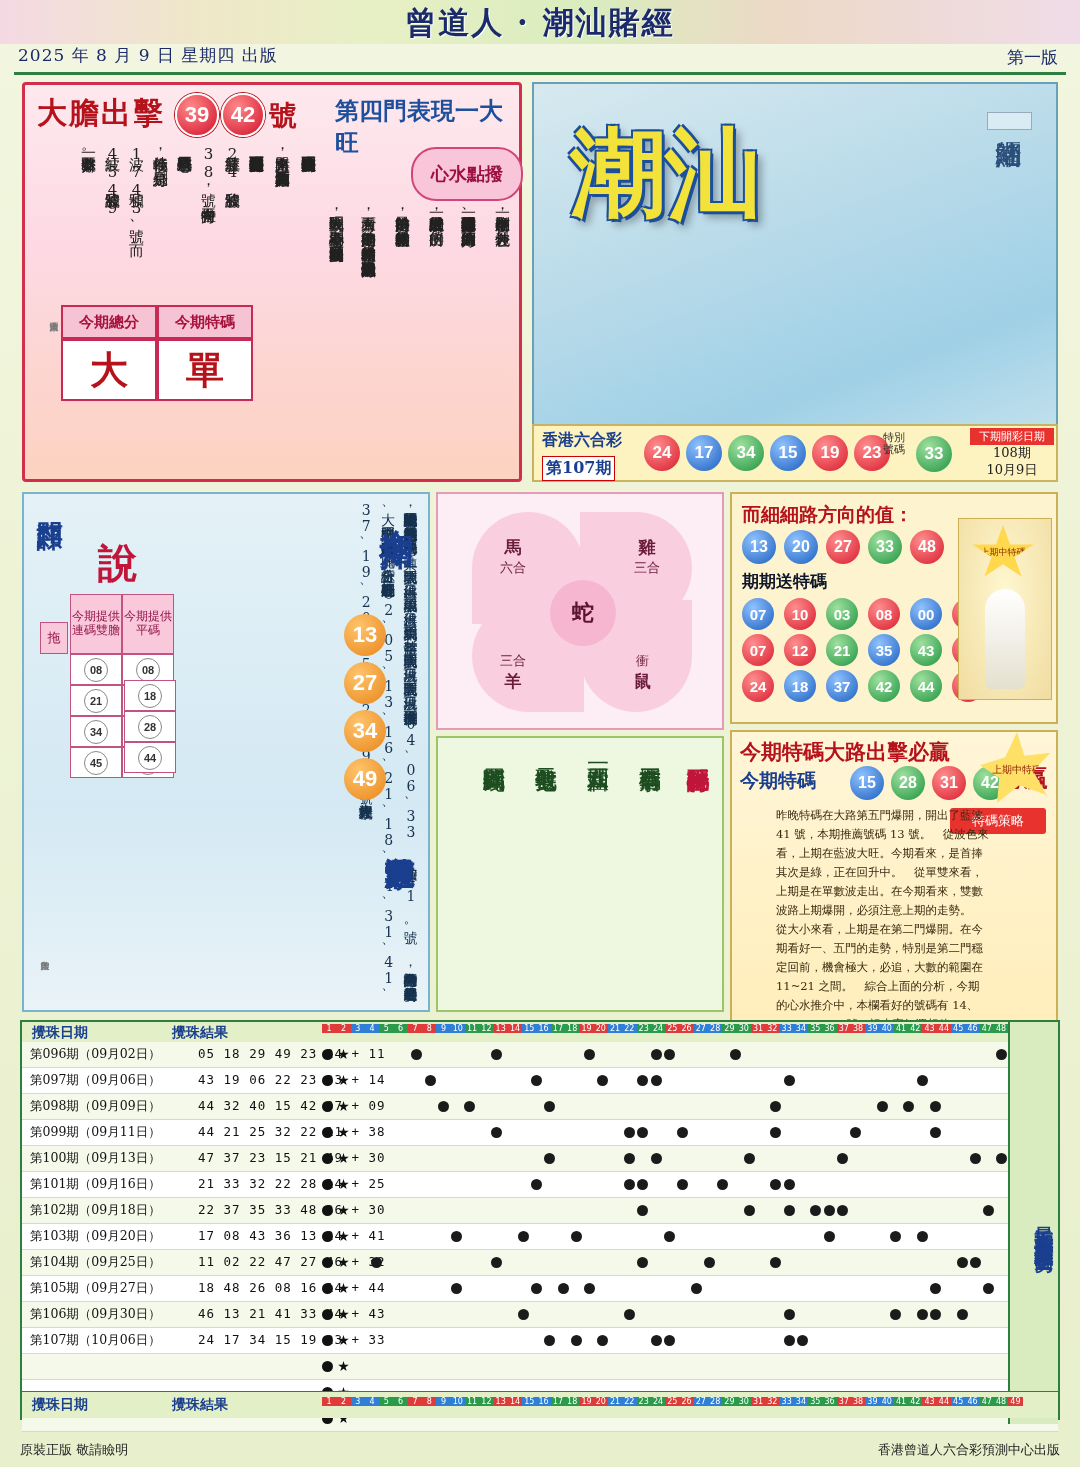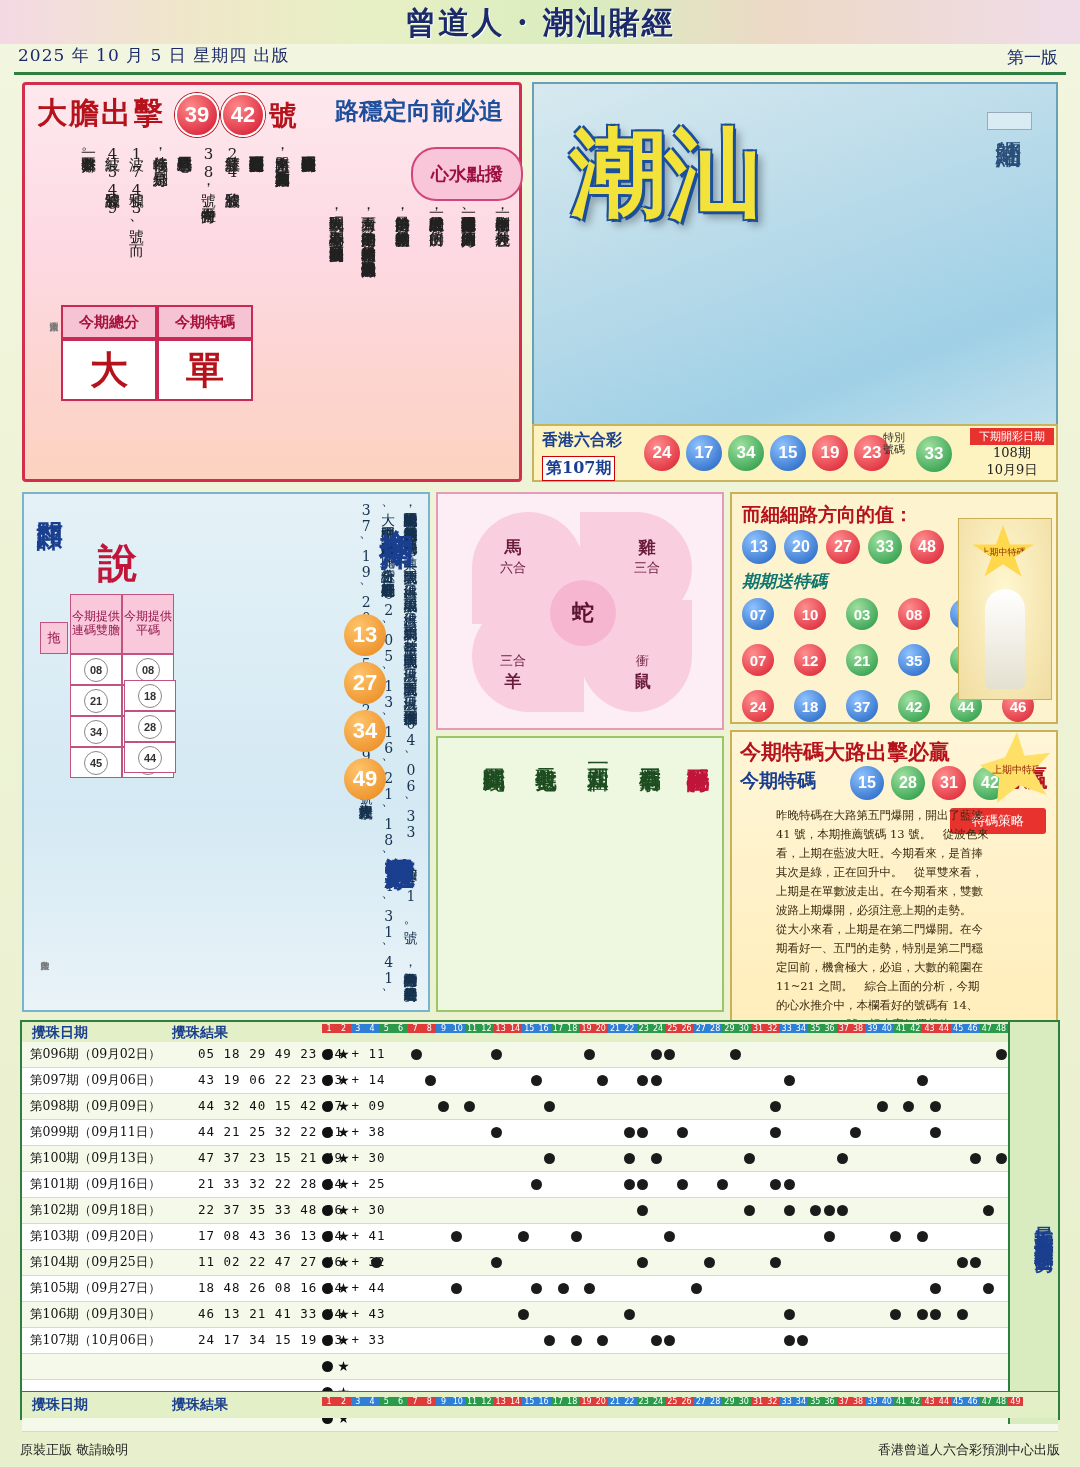--- a/index.html
+++ b/index.html
@@ -118,22 +118,22 @@
     font-family:"DejaVu Serif",serif;font-size:22px;line-height:1.25;color:#1d4d20;}
   .poemTitle{position:absolute;right:8px;top:14px;writing-mode:vertical-rl;text-orientation:upright;
     font-size:22px;color:#c0163a;font-family:"DejaVu Serif",serif;font-weight:bold;}
 
   
   #panelF{left:730px;top:492px;width:328px;height:232px;background:#fdf3cf;border:2px solid #cbb055;}
   .pf-title{position:absolute;left:10px;top:8px;font-size:19px;font-weight:bold;color:#b5121b;
     font-family:"DejaVu Serif",serif;}
   .pf-row{position:absolute;left:10px;display:flex;gap:8px;}
   .pf-row .ball{width:34px;height:34px;font-size:16px;}
-  .pf-sub{position:absolute;left:10px;top:76px;font-size:17px;font-weight:bold;color:#0f766e;font-family:"DejaVu Serif",serif;font-style:italic;}
-  .pf-grid{position:absolute;left:10px;top:104px;display:grid;grid-template-columns:repeat(6,38px);gap:14px;}
+  .pf-sub{position:absolute;left:10px;top:76px;font-size:17px;font-weight:bold;color:#0f172a;font-family:"DejaVu Serif",serif;}
+  .pf-grid{position:absolute;left:10px;top:104px;display:grid;grid-template-columns:repeat(6,38px);gap:4px;}
   .pf-grid .ball{width:32px;height:32px;font-size:15px;}
   .guanyin{position:absolute;right:4px;top:24px;width:92px;height:180px;
     background:radial-gradient(ellipse at 50% 40%,#fff7d0,#f0dca0);border:1px solid #cbb055;}
   .guanyin .burst{position:absolute;left:12px;top:6px;width:64px;height:56px;background:#ffd84d;
     clip-path:polygon(50% 0,61% 35%,98% 35%,68% 57%,79% 92%,50% 70%,21% 92%,32% 57%,2% 35%,39% 35%);
     display:flex;align-items:center;justify-content:center;font-size:9px;color:#8c2b00;text-align:center;line-height:1.1;}
   .guanyin .fig{position:absolute;left:26px;top:70px;width:40px;height:100px;border-radius:20px 20px 6px 6px;
     background:linear-gradient(180deg,#ffffff,#e4e0cf);}
 
   #panelG{left:730px;top:730px;width:328px;height:298px;
@@ -174,30 +174,30 @@
   .footR{position:absolute;right:20px;bottom:8px;font-size:13px;color:#222;font-family:"DejaVu Serif",serif;}
 </style>
 </head>
 <body>
 
 <div class="page">
 
   <div class="masthead">
     <div class="mast-title">曾道人 · 潮汕賭經</div>
   </div>
-  <div class="dateline">2025 年 10 月 5 日   星期四    出版</div>
+  <div class="dateline">2025 年 8 月 9 日   星期四    出版</div>
   <div class="edition">第一版</div>
   <div class="rule"></div>
 
   <div class="box" id="panelA">
     <div class="hdr">大膽出擊</div>
     <div class="ball redball" style="position:absolute;left:150px;top:8px;">39</div>
     <div class="ball redball" style="position:absolute;left:196px;top:8px;">42</div>
     <div style="position:absolute;left:244px;top:12px;font-size:28px;font-weight:bold;color:#b5121b;font-family:'DejaVu Serif',serif;">號</div>
-    <div class="sub">路穩定向前必追</div>
+    <div class="sub">第四門表現一大旺</div>
 
     <div style="position:absolute;left:386px;top:62px;width:108px;height:50px;background:#f8c6d8;border:2px solid #d2457a;border-radius:25px;display:flex;align-items:center;justify-content:center;font-size:18px;font-weight:bold;color:#9c1040;font-family:'DejaVu Serif',serif;">心水點撥</div>
 
     <div class="vcol" style="left:52px;top:60px;height:150px;">號亦要一齊出擊。</div>
     <div class="vcol" style="left:76px;top:60px;height:150px;">紅波45號和綠波49</div>
     <div class="vcol" style="left:100px;top:60px;height:150px;">波17號和43號、而</div>
     <div class="vcol" style="left:124px;top:60px;height:150px;">較為極佳，分別是綠</div>
     <div class="vcol" style="left:148px;top:60px;height:150px;">外還有四只號碼心水</div>
     <div class="vcol" style="left:172px;top:60px;height:150px;">38號，在平特方向中</div>
     <div class="vcol" style="left:196px;top:60px;height:150px;">勝算紅波24號和綠波</div>

